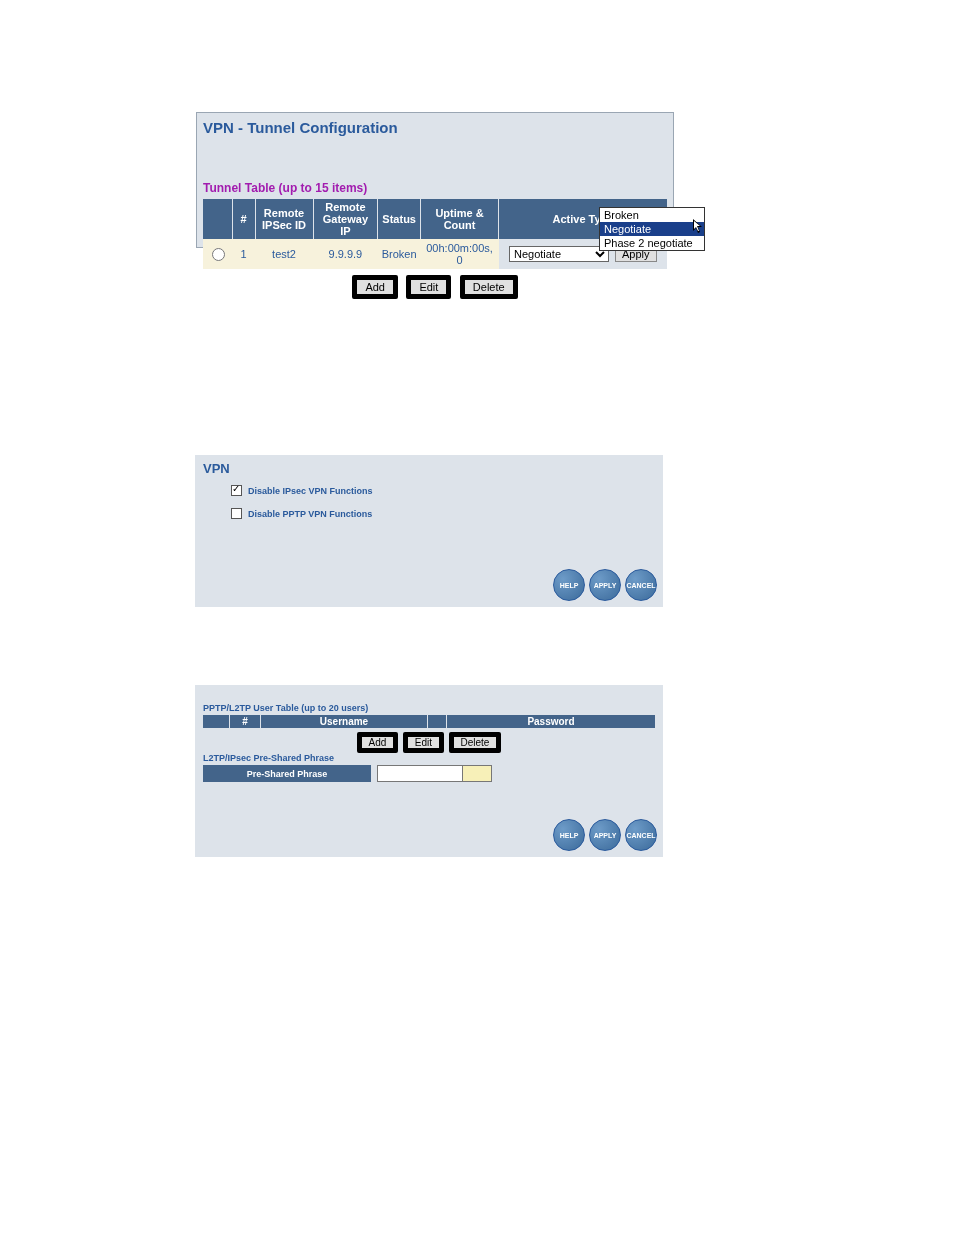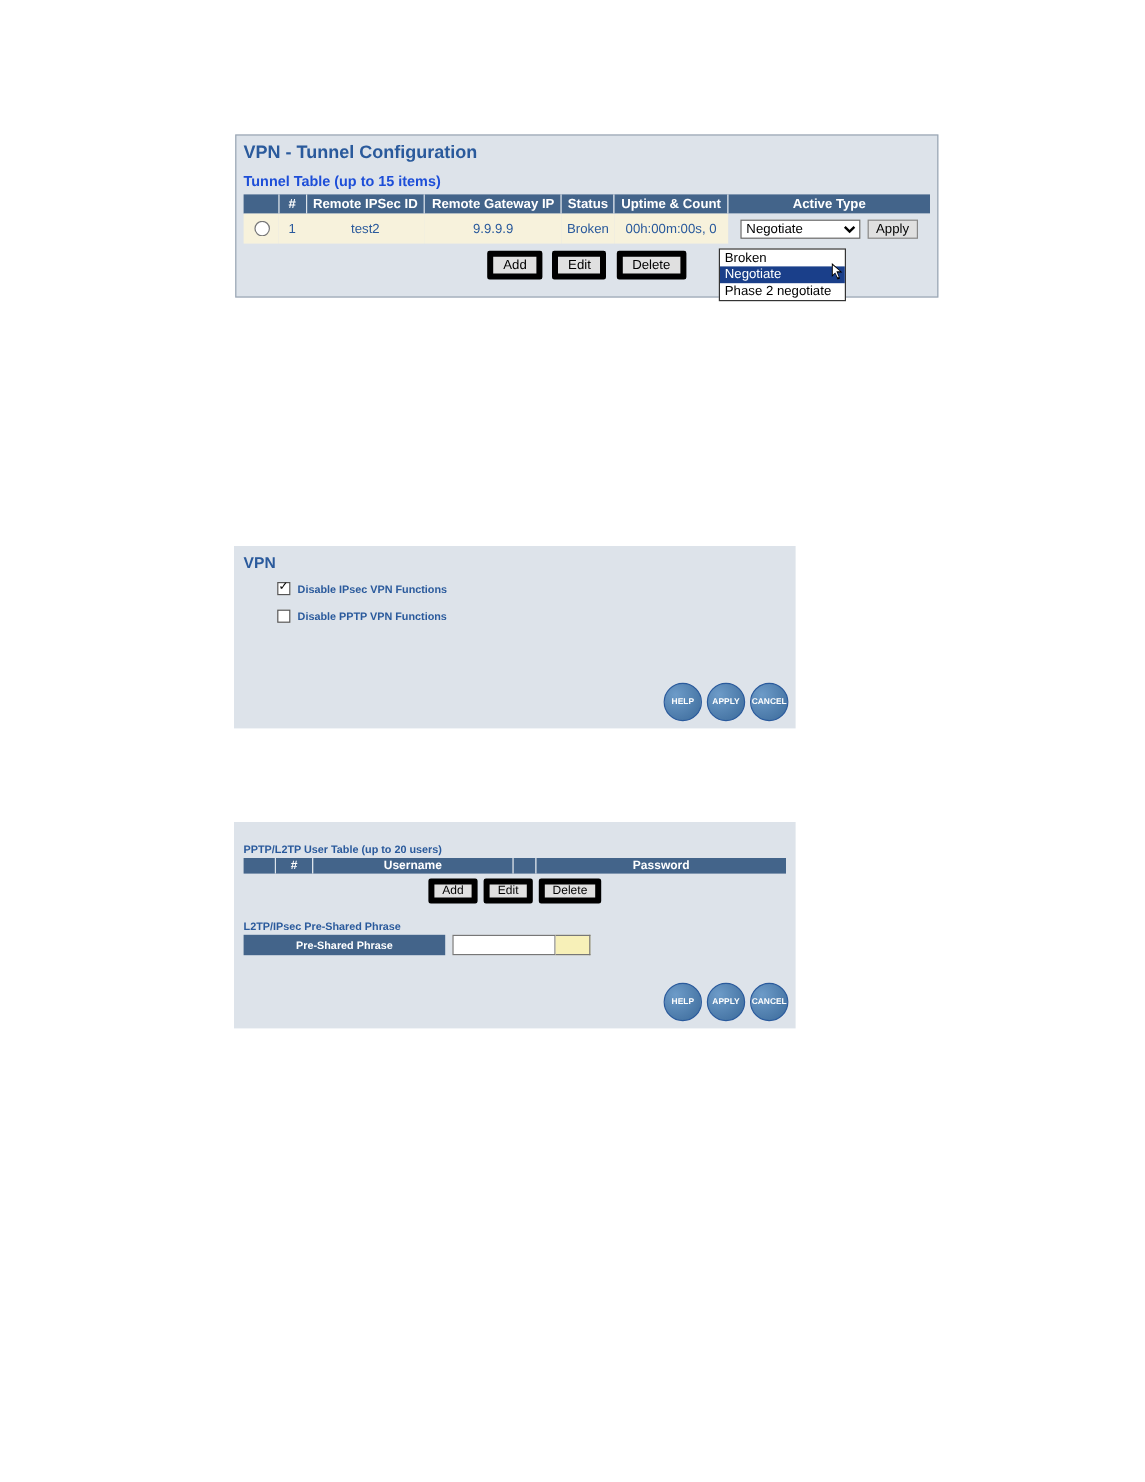--- a/index.html
+++ b/index.html
@@ -14,35 +14,36 @@
   .panel {
     position: absolute;
     background: #DDE3EA;
     border: 1px solid #9aa6b3;
     box-sizing: border-box;
   }
   
   #panel-tunnel {
     left: 196px;
     top: 112px;
-    width: 586px;
+    width: 478px;
     height: 136px;
     padding: 4px 6px 6px 6px;
   }
   #panel-tunnel .title {
     color: #2a5a9c;
     font-weight: bold;
     font-size: 15px;
     padding: 2px 0 6px 0;
   }
   #panel-tunnel .subtitle {
-    color: #1d4ed8;
+    color: #a21caf;
     font-weight: bold;
     font-size: 12px;
     padding: 2px 0 4px 0;
+    margin-top: 37px;
   }
   table.tunnel-tbl {
     border-collapse: collapse;
     width: 100%;
     font-size: 11px;
   }
   table.tunnel-tbl th {
     background: #43648a;
     color: #ffffff;
     font-weight: bold;
@@ -225,21 +226,20 @@
   table.user-tbl th:last-child { border-right: none; }
   .user-btn-row {
     text-align: center;
     padding-top: 4px;
   }
   .user-btn-row .btn { font-size: 10px; padding: 0 7px; }
   .psp-label-row {
     color: #2a5a9c;
     font-weight: bold;
     font-size: 9px;
-    margin-top: 14px;
   }
   .psp-row {
     display: flex;
     align-items: stretch;
     margin-top: 2px;
   }
   .psp-header {
     background: #43648a;
     color: #fff;
     font-size: 9px;

